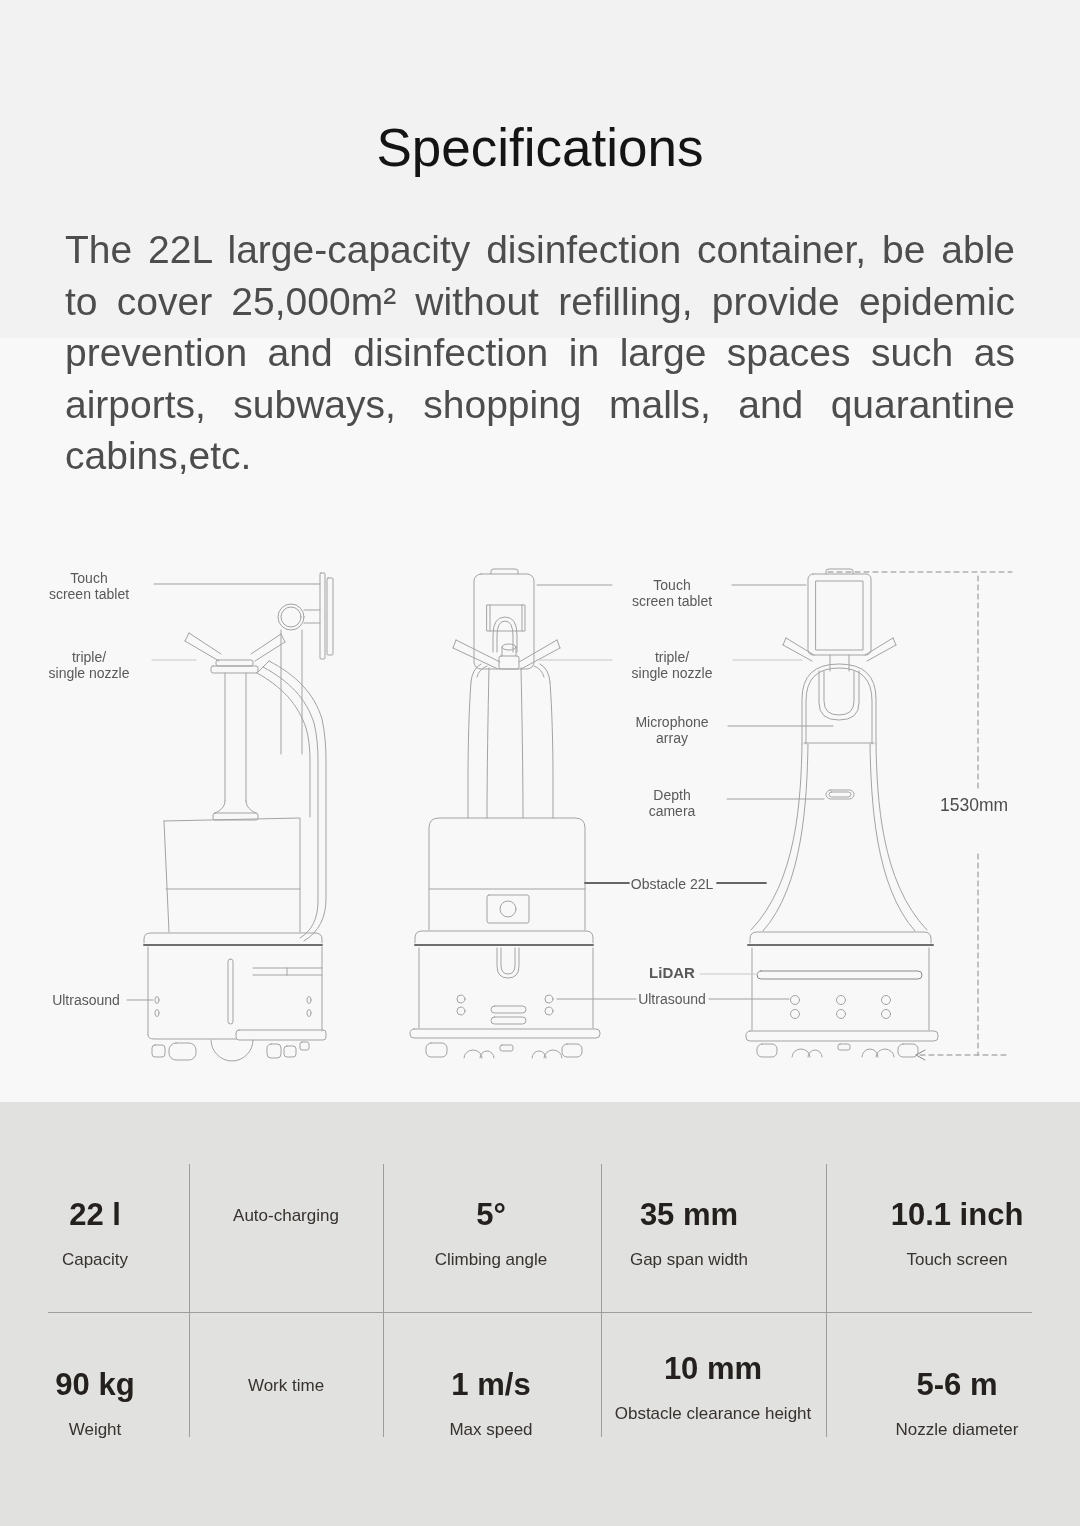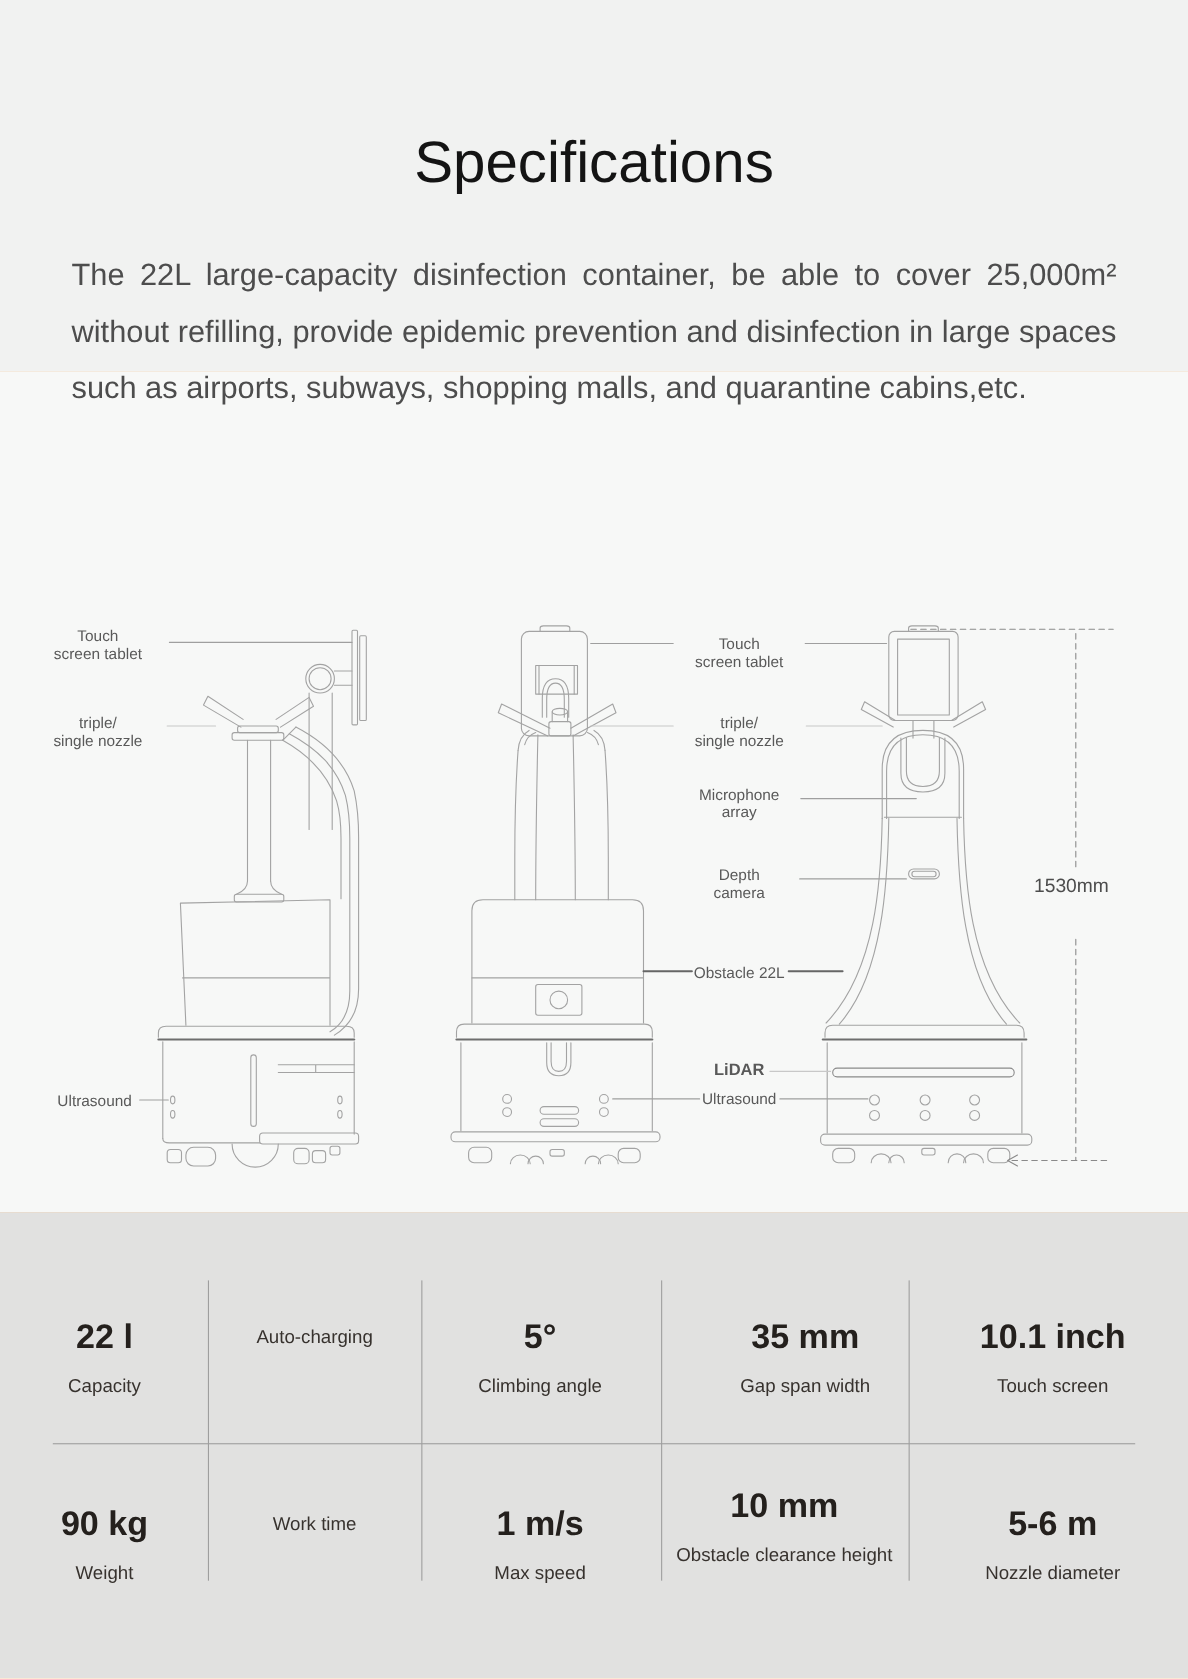--- a/index.html
+++ b/index.html
@@ -2,37 +2,37 @@
 <html><head>
 <meta charset="utf-8">
 <style>
   html,body{margin:0;padding:0;background:#ffffff;}
   .page{
     position:relative;
     width:1080px;height:1526px;
     margin:0 auto;
     overflow:hidden;
     font-family:"Liberation Sans", sans-serif;
-    background:#fdba74;
+    background:#c4b5fd;
   }
   .band{position:absolute;left:0;width:1080px;}
   .band-top{top:0;height:338px;background:#f1f2f1;}
   .band-mid{top:338px;height:764px;background:#f7f8f7;}
   .band-bottom{top:1102px;height:424px;background:#e1e1e0;}
 
   .page-title{
     position:absolute;top:116px;left:0;width:1080px;
     text-align:center;
     font-size:53px;line-height:64px;
     font-weight:400;color:#141414;margin:0;
   }
   .description{
     position:absolute;top:224px;left:65px;width:950px;
     margin:0;
-    font-size:28px;line-height:51.5px;
+    font-size:39px;line-height:51.5px;
     color:#4d4d4d;
     text-align:justify;
   }
 
   .diagram{position:absolute;top:4px;left:0;width:1036px;height:1526px;}
   svg.lineart{position:absolute;top:0;left:0;}
 
   .dlabel{
     position:absolute;
     width:160px;
@@ -293,21 +293,21 @@
       <div class="spec-value">22 l</div>
       <div class="spec-label">Capacity</div>
     </div>
     <div class="spec-col" style="left:156px;top:1193px;">
       <div class="spec-label">Auto-charging</div>
     </div>
     <div class="spec-col" style="left:361px;top:1193px;">
       <div class="spec-value">5°</div>
       <div class="spec-label">Climbing angle</div>
     </div>
-    <div class="spec-col" style="left:602px;top:1193px;">
+    <div class="spec-col" style="left:559px;top:1193px;">
       <div class="spec-value">35 mm</div>
       <div class="spec-label">Gap span width</div>
     </div>
     <div class="spec-col" style="left:827px;top:1193px;">
       <div class="spec-value">10.1 inch</div>
       <div class="spec-label">Touch screen</div>
     </div>
 
     <div class="spec-col" style="left:-35px;top:1363px;">
       <div class="spec-value">90 kg</div>

